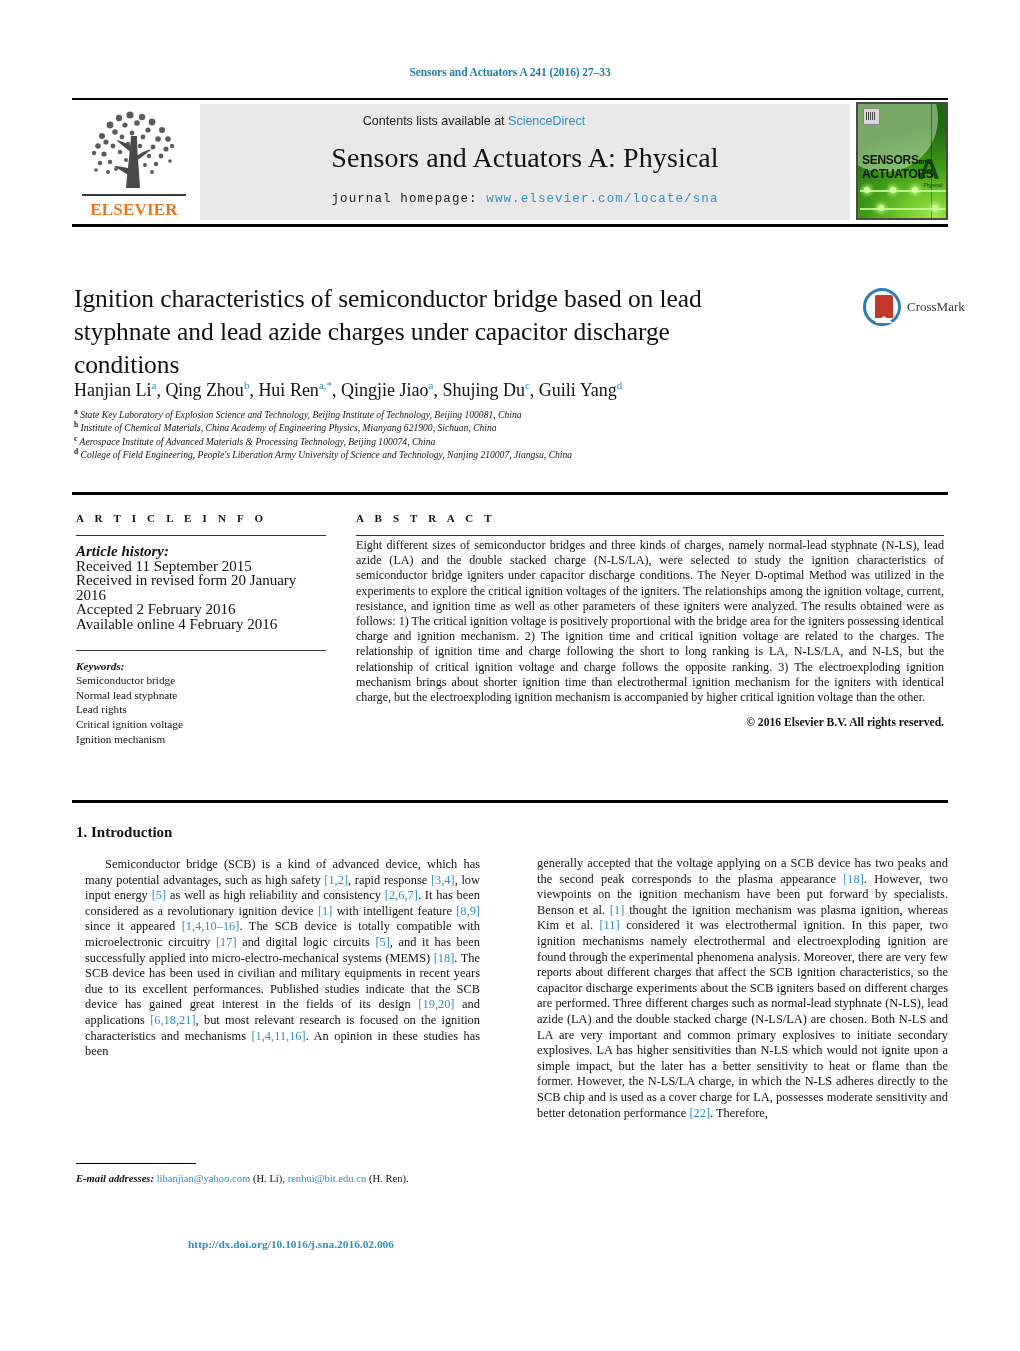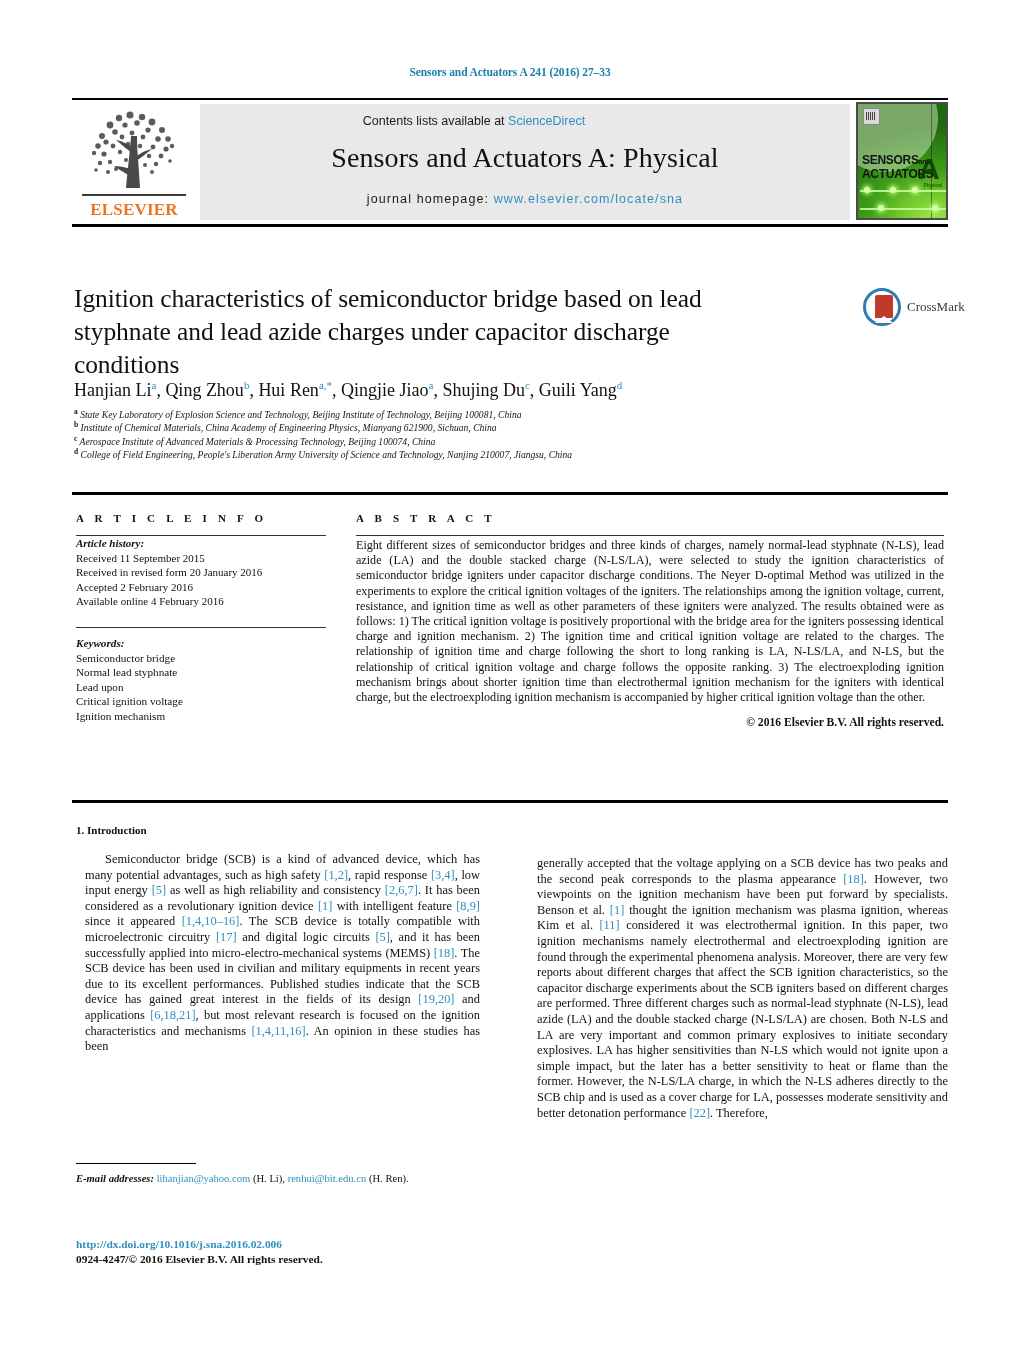--- a/index.html
+++ b/index.html
@@ -93,21 +93,21 @@
     position: absolute; left: 0; top: 38px; width: 650px;
     text-align: center;
     font-family: "Liberation Serif", serif;
     font-size: 28px;
     color: #111;
     letter-spacing: 0.1px;
   }
   .homepage-line {
     position: absolute; left: 0; top: 88px; width: 650px;
     text-align: center;
-    font-family: Liberation Sans, sans-serif;
+    font-family: Liberation Mono, monospace;
     font-size: 12.5px;
     letter-spacing: 1.1px;
     color: #1a1a1a;
   }
   .homepage-line .url { color: #2f8fbf; }
 
   .cover-thumb {
     position: absolute;
     left: 784px; top: 4px;
     width: 92px; height: 118px;
@@ -287,22 +287,23 @@
     font-weight: bold;
     font-size: 11px;
     letter-spacing: 4.2px;
     color: #111;
   }
   .thinrule {
     width: 100%; height: 1px; background: #333;
     margin-top: 11px;
   }
   .hist {
-    font-family: "Liberation Serif", serif;
-    font-size: 11px;
+    margin-top: 8px;
+    font-family: "Liberation Serif", serif;
+    font-size: 15px;
     line-height: 14.6px;
     color: #111;
   }
   .hist .lbl { font-style: italic; font-weight: bold; }
   .kw {
     margin-top: 0px;
     font-family: "Liberation Serif", serif;
     font-size: 11.2px;
     line-height: 14.6px;
     color: #111;
@@ -335,21 +336,21 @@
     width: 404px;
   }
   .body-right {
     position: absolute;
     left: 528px; top: 856px;
     width: 420px;
   }
   .h1 {
     font-family: "Liberation Serif", serif;
     font-weight: bold;
-    font-size: 11px;
+    font-size: 15px;
     color: #111;
     margin-bottom: 16px;
   }
   .para {
     font-family: "Liberation Serif", serif;
     font-size: 12.4px;
     line-height: 15.6px;
     text-align: justify;
     color: #111;
     hyphens: auto;
@@ -377,21 +378,21 @@
   .footnote a, .link { color: #2f8fbf; text-decoration: none; }
 
   .doi-block {
     position: absolute;
     left: 76px; top: 1237px;
     width: 430px;
     font-family: "Liberation Serif", serif;
     font-size: 11.4px;
     line-height: 15px;
   }
-  .doi-block .doi { color: #2f8fbf; font-weight: bold; }
+  .doi-block .doi { color: #2f8fbf; font-weight: bold; text-align: center; }
   .doi-block .issn { color: #111; font-weight: bold; }
 </style>
 </head>
 <body>
 
 <div class="page">
 
   <div class="runhead">Sensors and Actuators A 241 (2016) 27–33</div>
 
   <div class="masthead">
@@ -507,21 +508,21 @@
   <div class="col-info">
     <div class="secthead">A R T I C L E   I N F O</div>
     <div class="thinrule"></div>
     <div class="hist">
       <span class="lbl">Article history:</span><br>
       <span><span>Received 11 September 2015</span><br><span>Received in revised form 20 January 2016</span><br><span>Accepted 2 February 2016</span><br><span>Available online 4 February 2016</span></span>
     </div>
     <div class="kwrule"></div>
     <div class="kw">
       <span class="lbl">Keywords:</span><br>
-      <span><span>Semiconductor bridge</span><br><span>Normal lead styphnate</span><br><span>Lead upon</span><br><span>Critical ignition voltage</span><br><span>Ignition mechanism</span></span>
+      <span><span>Semiconductor bridge</span><br><span>Normal lead styphnate</span><br><span>Lead rights</span><br><span>Critical ignition voltage</span><br><span>Ignition mechanism</span></span>
     </div>
   </div>
 
   <div class="col-abs">
     <div class="secthead">A B S T R A C T</div>
     <div class="thinrule"></div>
     <div class="abstract-body">Eight different sizes of semiconductor bridges and three kinds of charges, namely normal-lead styphnate (N-LS), lead azide (LA) and the double stacked charge (N-LS/LA), were selected to study the ignition characteristics of semiconductor bridge igniters under capacitor discharge conditions. The Neyer D-optimal Method was utilized in the experiments to explore the critical ignition voltages of the igniters. The relationships among the ignition voltage, current, resistance, and ignition time as well as other parameters of these igniters were analyzed. The results obtained were as follows: 1) The critical ignition voltage is positively proportional with the bridge area for the igniters possessing identical charge and ignition mechanism. 2) The ignition time and critical ignition voltage are related to the charges. The relationship of ignition time and charge following the short to long ranking is LA, N-LS/LA, and N-LS, but the relationship of critical ignition voltage and charge follows the opposite ranking. 3) The electroexploding ignition mechanism brings about shorter ignition time than electrothermal ignition mechanism for the igniters with identical charge, but the electroexploding ignition mechanism is accompanied by higher critical ignition voltage than the other.</div>
     <div class="copyright">© 2016 Elsevier B.V. All rights reserved.</div>
   </div>
 
@@ -542,16 +543,15 @@
       <span class="em-lbl">E-mail addresses:</span>
       <span class="link">lihanjian@yahoo.com</span>
       <span>(H. Li),</span>
       <span class="link">renhui@bit.edu.cn</span>
       <span>(H. Ren).</span>
     </div>
   </div>
 
   <div class="doi-block">
     <div class="doi">http://dx.doi.org/10.1016/j.sna.2016.02.006</div>
-    <div class="issn">0924-4247/© 2016 Elsevier B.V. All rights reserved.</div>
   </div>
 
 </div>
 
 </body></html>

